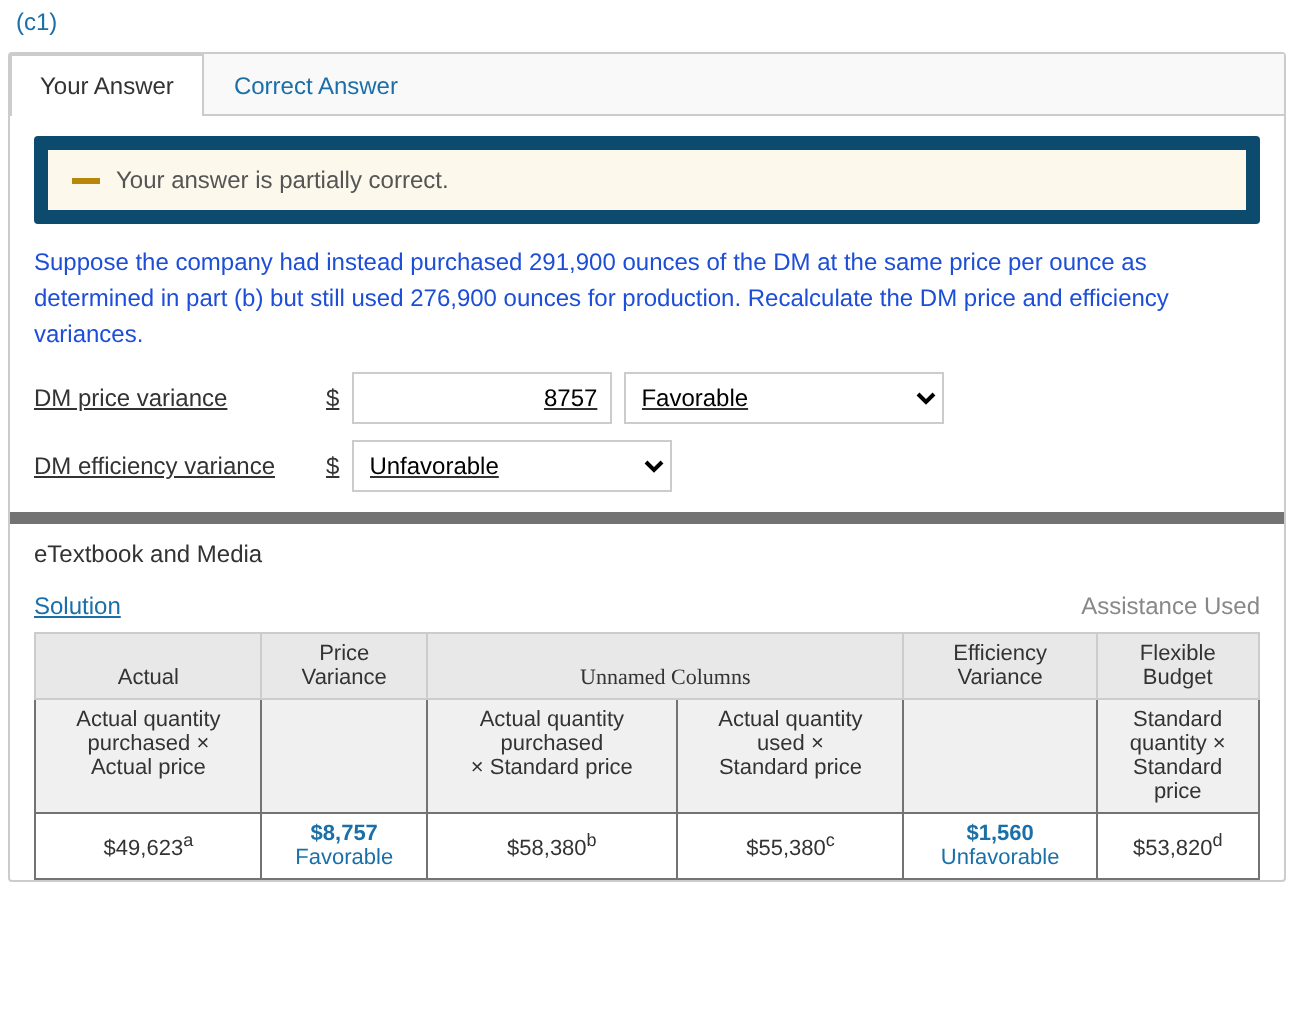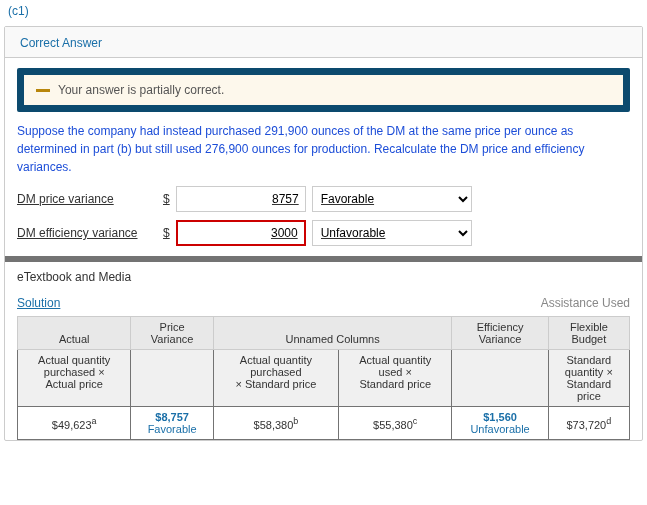--- a/index.html
+++ b/index.html
@@ -172,32 +172,34 @@
     }
     .superscript {
       font-size: 9px;
       vertical-align: super;
     }
     .favorable {
       color: #1a6fa8;
     }
     .col-unnamed {
       background: #e8e8e8 !important;
+      font-family: Liberation Serif, serif;
     }
     .unnamed-sub {
       background: #f0f0f0;
     }
   </style>
 </head>
 <body>
 
 <div class="top-label">(c1)</div>
 
 <div class="outer-container">
   <div class="tabs">
+    <div class="tab active">Your Answer</div>
     <div class="tab inactive">Correct Answer</div>
   </div>
 
   <div class="partial-correct-box">
     <span class="dash-icon"></span>
     <span>Your answer is partially correct.</span>
   </div>
 
   <div class="description-text">Suppose the company had instead purchased 291,900 ounces of the DM at the same price per ounce as determined in part (b) but still used 276,900 ounces for production. Recalculate the DM price and efficiency variances.</div>
 
@@ -208,21 +210,20 @@
       <input class="form-input" type="text" value="8757" style="">
       <select class="form-select">
         <option>Favorable</option>
         <option>Unfavorable</option>
       </select>
       <span></span>
     </div>
     <div class="form-row">
       <span class="form-label">DM efficiency variance</span>
       <span class="dollar-sign">$</span>
-      <input class="form-input error" type="text" value="3000" style="">
       <select class="form-select">
         <option>Favorable</option>
         <option selected="">Unfavorable</option>
       </select>
     </div>
   </div>
 
   <div class="etextbook-section">
     <span>eTextbook and Media</span>
   </div>
@@ -276,19 +277,19 @@
             <span>$58,380</span><span class="superscript">b</span>
           </td>
           <td>
             <span>$55,380</span><span class="superscript">c</span>
           </td>
           <td>
             <span class="blue-text" style="color:#1a6fa8;">$1,560</span><br>
             <span style="color:#1a6fa8;">Unfavorable</span>
           </td>
           <td>
-            <span>$73,720</span><span class="superscript">d</span>
+            <span>$53,820</span><span class="superscript">d</span>
           </td>
         </tr>
       </tbody>
     </table>
   </div>
 </div>
 
 </body></html>

